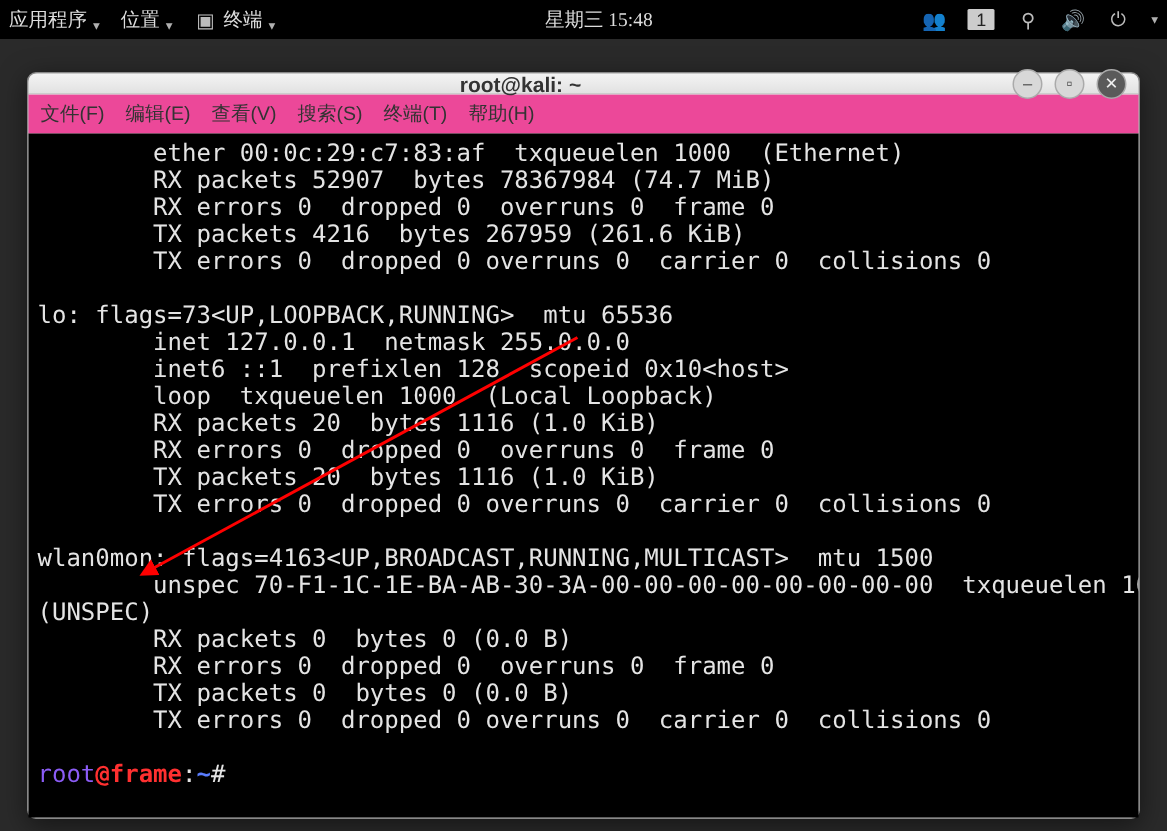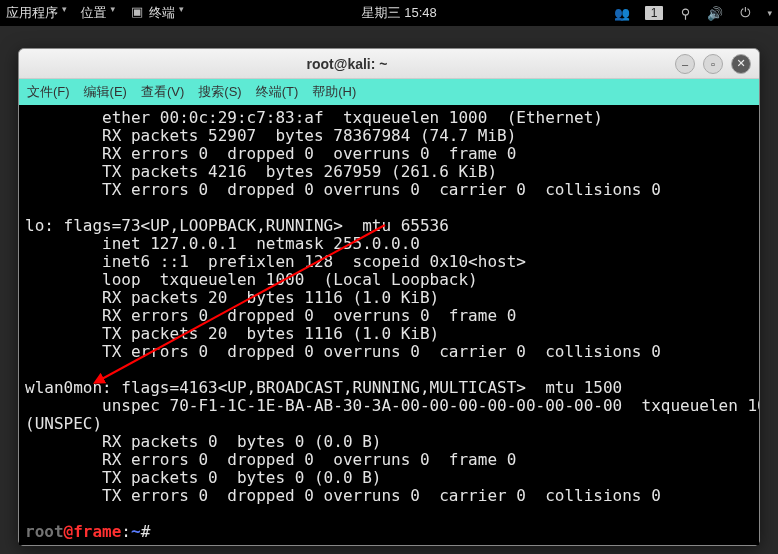--- a/index.html
+++ b/index.html
@@ -13,37 +13,37 @@
 .topbar {
   height: 26px;
   background: #000;
   color: #ddd;
   display: flex;
   align-items: center;
   font-size: 13px;
   padding: 0 6px;
   gap: 14px;
 }
-.topbar .item { display: flex; align-items: flex-start; gap: 4px; }
+.topbar .item { display: flex; align-items: flex-end; gap: 4px; font-family: Liberation Serif, serif; }
 .topbar .caret { font-size: 9px; opacity: .8; }
 .topbar .spacer { flex: 1; }
 .topbar .icon { width: 16px; text-align: center; font-size: 13px; opacity: .85; }
 .topbar .ws { background: #ccc; color: #222; padding: 0 6px; border-radius: 1px; font-size: 12px; }
 .window {
   position: absolute;
   left: 18px; top: 48px;
   width: 742px; height: 498px;
   background: #ededed;
   border: 1px solid #888;
   border-radius: 6px;
   box-shadow: 0 4px 18px rgba(0,0,0,.5);
   display: flex; flex-direction: column;
 }
 .titlebar {
-  height: 30px;
+  height: 14px;
   background: linear-gradient(#f4f4f4,#e2e2e2);
   border-bottom: 1px solid #ccc;
   border-radius: 6px 6px 0 0;
   display: flex; align-items: center;
   position: relative;
   justify-content: flex-end;
 }
 .titlebar .title {
   flex: 1; text-align: center;
   font-weight: bold; font-size: 14px; color: #333;
@@ -54,39 +54,39 @@
   background: #d8d8d8;
   border: 1px solid #aaa;
   margin-right: 8px;
   display: flex; align-items: center; justify-content: center;
   font-size: 11px; color: #444;
   cursor: pointer;
 }
 .titlebar .close { background: #5a5a5a; color: #eee; }
 .menubar {
   height: 26px;
-  background: #5eead4;
+  background: #ec4899;
   display: flex; align-items: center;
   padding: 0 8px; gap: 14px;
   font-size: 13px; color: #333;
 }
 .menubar .mitem { cursor: pointer; }
 .term {
   flex: 1;
   background: #000;
   color: #e4e4e4;
   font-family: "DejaVu Sans Mono","Courier New",monospace;
   font-size: 16px;
   line-height: 18px;
   padding: 4px 6px;
   white-space: pre;
   overflow: hidden;
   position: relative;
 }
-.prompt-user { color: #737373; font-weight: bold; }
+.prompt-user { color: #8b5cf6; font-weight: normal; }
 .prompt-at { color: #ff3030; font-weight: bold; }
 .prompt-host { color: #ff3030; font-weight: bold; }
 .prompt-path { color: #5a7dff; font-weight: bold; }
 .prompt-sep { color: #e4e4e4; }
 .arrow {
   position: absolute;
   pointer-events: none;
 }
 .arrow svg { overflow: visible; }
 </style>

